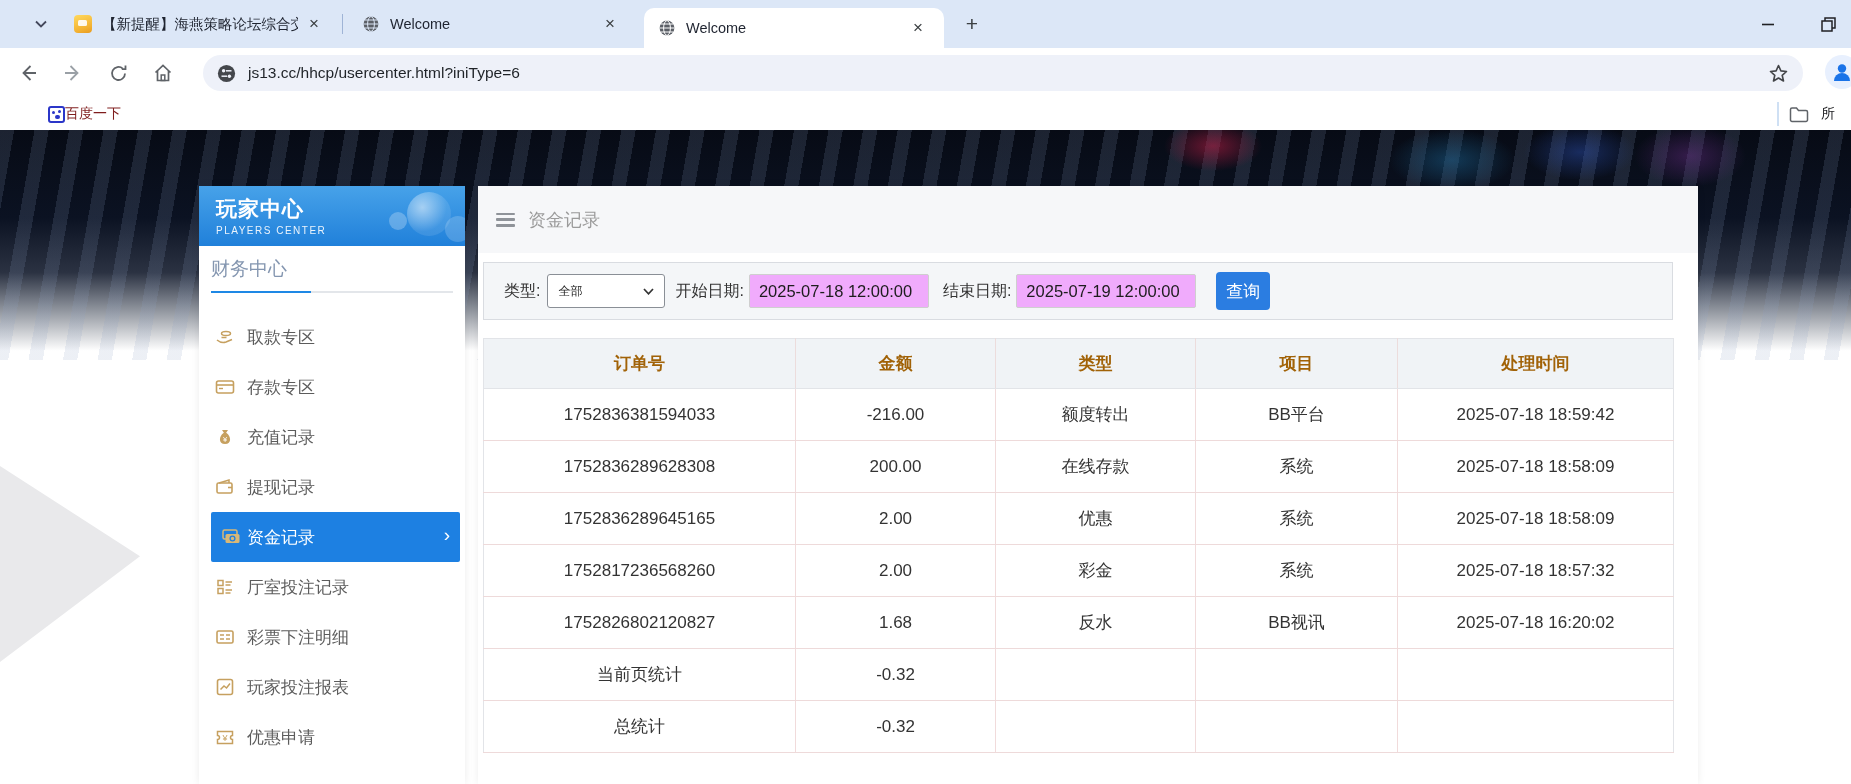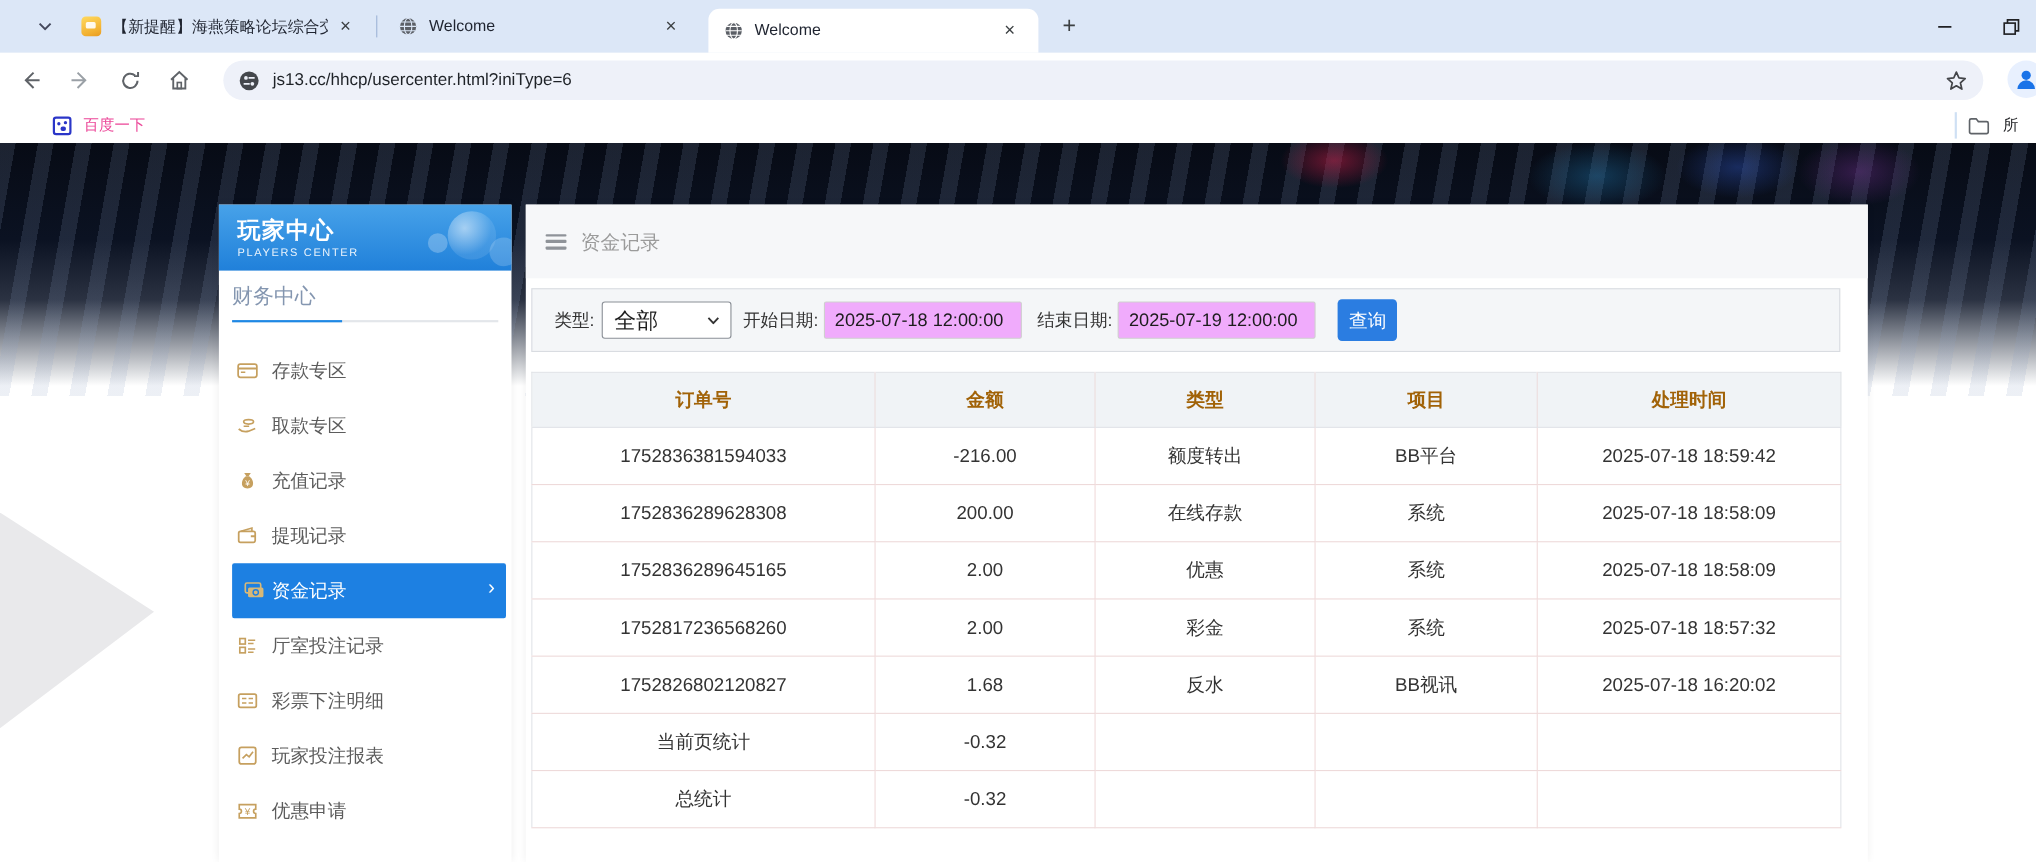--- a/index.html
+++ b/index.html
@@ -36,22 +36,22 @@
   .navbtn { width:34px; height:34px; margin-left:11px; display:flex; align-items:center; justify-content:center; color:#5f6368; }
   .urlbar { position:absolute; left:203px; top:7px; width:1600px; height:36px; background:#eef1f9;
     border-radius:18px; display:flex; align-items:center; padding:0 14px; }
   .url-text { margin-left:12px; font-size:15.5px; color:#1f2328; }
   .urlbar .star { margin-left:auto; color:#434549; }
   .avatar { position:absolute; right:-8px; top:7px; width:34px; height:34px; border-radius:50%;
     background:#e8f0fe; display:flex; align-items:center; justify-content:center; }
 
   
   .bookbar { position:absolute; left:0; top:98px; width:1851px; height:32px; background:#fff; }
-  .bm { position:absolute; left:48px; top:3px; height:26px; display:flex; align-items:center; gap:11px;
-    font-size:14px; color:#ec4899; }
+  .bm { position:absolute; left:48px; top:3px; height:26px; display:flex; align-items:center; gap:0;
+    font-size:14px; color:#7f1d1d; }
   .baidu-ico { width:17px; height:17px; border:2px solid #2b36c8; border-radius:3px; position:relative; background:#fff; }
   .baidu-ico i { position:absolute; width:3px; height:3px; border-radius:50%; background:#2b36c8; }
   .baidu-ico i:nth-child(1){left:2px;top:3px;} .baidu-ico i:nth-child(2){left:8px;top:2px;}
   .baidu-ico i:nth-child(3){left:5px;top:7px;width:5px;height:4px;border-radius:2px;}
   .bm-right { position:absolute; right:0; top:3px; height:26px; display:flex; align-items:center; gap:12px;
     font-size:14px; color:#202124; width:62px; }
   .bm-div { position:absolute; right:72px; top:4px; width:2px; height:24px; background:#cfe0f4; }
 
   
   .page { position:absolute; left:0; top:130px; width:1851px; height:654px; background:#fff; overflow:hidden; }
@@ -94,21 +94,21 @@
   .panel { position:absolute; left:478px; top:56px; width:1220px; height:598px; background:#fff;
     box-shadow:0 0 8px rgba(0,0,0,.07); }
   .phead { position:absolute; left:0; top:0; width:1220px; height:67px; background:#f6f7f9;
     display:flex; align-items:center; padding-left:18px; gap:13px; }
   .hamb { width:19px; height:14px; display:flex; flex-direction:column; justify-content:space-between; }
   .hamb i { height:2.5px; background:#8f9399; border-radius:1px; }
   .ptitle { font-size:18px; color:#9b9b9b; }
   .filter { position:absolute; left:5px; top:76px; width:1190px; height:58px; background:#f4f6f8;
     border:1px solid #d9dce1; display:flex; align-items:center; padding-left:16px; font-size:16px; color:#333; }
   .fsel { width:118px; height:34px; background:#fff; border:1px solid #8a8f96; border-radius:3px;
-    margin:0 6px 0 7px; display:flex; align-items:center; padding:0 10px; font-size:20px; color:#1d1d1d; }
+    margin:0 6px 0 7px; display:flex; align-items:center; padding:0 10px; font-size:12px; color:#1d1d1d; }
   .fsel .sc { margin-left:auto; color:#333; }
   .finput { width:180px; height:34px; background:#f0abfc; border:1px solid #cfcfcf; border-radius:2px;
     margin:0 10px 0 5px; display:flex; align-items:center; padding-left:9px; font-size:16.5px; color:#1d1d1d; }
   .fbtn { width:54px; height:38px; background:#2b7de1; border-radius:4px; color:#fff; font-size:17px;
     display:flex; align-items:center; justify-content:center; margin-left:10px; cursor:pointer; }
   .flabel { margin-left:4px; }
 
   
   .tbl { position:absolute; left:5px; top:152px; width:1190px; border:1px solid #e2e4e8;
     border-collapse:collapse; table-layout:fixed; font-size:17px; color:#333; }
@@ -264,36 +264,36 @@
     </div>
     <div class="fin-title">财务中心</div>
     <div class="fin-underline">
         <i></i>
       </div>
 
     <div class="menu">
       <div class="mitem">
         <span class="mico">
           <svg width="20" height="20" viewBox="0 0 20 20">
+              <ellipse cx="11" cy="6.5" rx="4.5" ry="2" fill="none" stroke="#c6a05f" stroke-width="1.5"></ellipse>
+              <path d="M2 13 c3 2.5 6 3 9 2 l6-2.5" fill="none" stroke="#c6a05f" stroke-width="1.6"></path>
+              <path d="M6.5 10.5 h5" stroke="#c6a05f" stroke-width="1.5"></path>
+            </svg>
+        </span>
+        <span>取款专区</span>
+      </div>
+      <div class="mitem">
+        <span class="mico">
+          <svg width="20" height="20" viewBox="0 0 20 20">
               <rect x="1.5" y="4" width="17" height="12" rx="2" fill="none" stroke="#c6a05f" stroke-width="1.6"></rect>
               <path d="M1.5 8 H18.5" stroke="#c6a05f" stroke-width="1.6"></path>
               <path d="M4 11.5 H8" stroke="#c6a05f" stroke-width="1.4"></path>
             </svg>
         </span>
         <span>存款专区</span>
-      </div>
-      <div class="mitem">
-        <span class="mico">
-          <svg width="20" height="20" viewBox="0 0 20 20">
-              <ellipse cx="11" cy="6.5" rx="4.5" ry="2" fill="none" stroke="#c6a05f" stroke-width="1.5"></ellipse>
-              <path d="M2 13 c3 2.5 6 3 9 2 l6-2.5" fill="none" stroke="#c6a05f" stroke-width="1.6"></path>
-              <path d="M6.5 10.5 h5" stroke="#c6a05f" stroke-width="1.5"></path>
-            </svg>
-        </span>
-        <span>取款专区</span>
       </div>
       <div class="mitem">
         <span class="mico">
           <svg width="20" height="20" viewBox="0 0 20 20">
               <path d="M7 3 h6 l-2 3 h-2 Z" fill="#c6a05f"></path>
               <path d="M8.5 6 C4 9 3 17 10 17 C17 17 16 9 11.5 6 Z" fill="#c6a05f"></path>
               <text x="10" y="14.5" font-size="7.5" fill="#fff" text-anchor="middle" font-family="'Liberation Sans',sans-serif">¥</text>
             </svg>
         </span>
         <span>充值记录</span>

